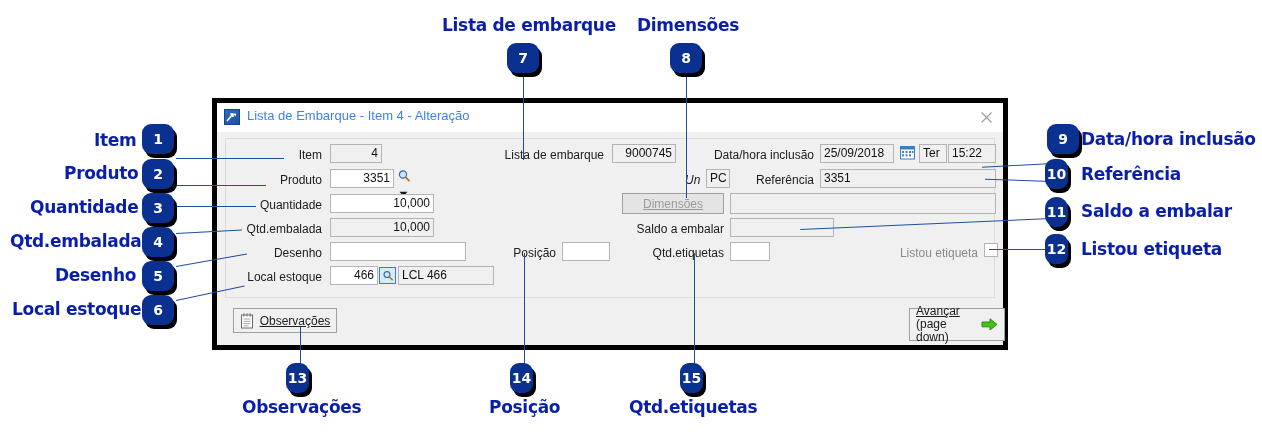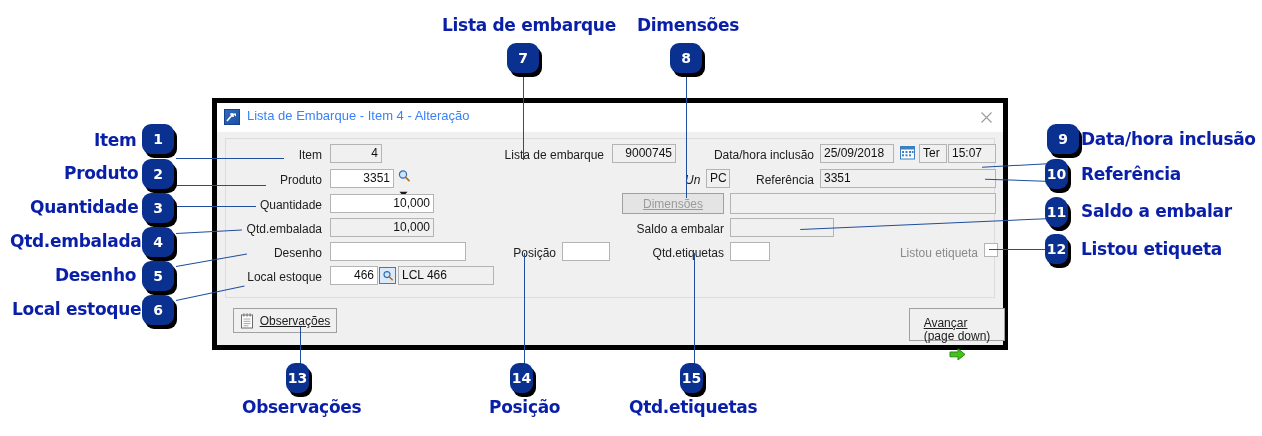--- a/index.html
+++ b/index.html
@@ -143,21 +143,21 @@
               <rect x="5.5" y="6" width="2" height="2"></rect>
             <rect x="9" y="6" width="2" height="2"></rect>
               <rect x="11.8" y="6" width="1.8" height="2"></rect>
             <rect x="2" y="9.3" width="2" height="2"></rect>
               <rect x="5.5" y="9.3" width="2" height="2"></rect>
             <rect x="9" y="9.3" width="2" height="2"></rect>
           </g>
         </svg>
       </span>
       <span class="fld ro" style="left:693px;top:5px;width:28px;">Ter</span>
-      <span class="fld ro" style="left:722px;top:5px;width:48px;">15:07</span>
+      <span class="fld ro" style="left:722px;top:5px;width:48px;">15:22</span>
 
       <span class="lbl" style="left:36px;top:34px;width:60px;">Produto</span>
       <span class="fld num" style="left:104px;top:30px;width:64px;">3351</span>
       <span class="magnifier" style="left:171px;top:30px;">
         <svg width="14" height="14" viewBox="0 0 14 14">
           <circle cx="6" cy="5.5" r="3.6" fill="#cfe4f7" stroke="#2e6fb0" stroke-width="1.2"></circle>
           <path d="M8.7 8.4 L12 11.6" stroke="#c06a1e" stroke-width="1.8" stroke-linecap="round"></path>
         </svg>
       </span>
       <span class="combo-arrow" style="left:173px;top:44px;">
@@ -223,21 +223,21 @@
                 <rect x="3" y="0.5" width="1.6" height="3"></rect>
                 <rect x="6.2" y="0.5" width="1.6" height="3"></rect>
                 <rect x="9.4" y="0.5" width="1.6" height="3"></rect>
               </g>
           </svg>
         </span>
         <span style="text-decoration:underline;text-underline-offset:1px;">Observações</span>
       </span>
 
 
-      <span class="btn" style="left:684px;top:4px;width:96px;height:33px;gap:4px;flex-direction:column;justify-content:space-between;padding:8px 6px;">
+      <span class="btn" style="left:684px;top:4px;width:96px;height:33px;gap:4px;flex-direction:row;justify-content:space-between;padding:0 6px;">
         <span style="display:flex;flex-direction:column;align-items:flex-start;line-height:13px;font-size:12px;">
           <span style="text-decoration:underline;text-underline-offset:1px;">Avançar</span>
           <span>(page down)</span>
         </span>
         <span style="display:flex;">
           <svg width="17" height="15" viewBox="0 0 17 15">
             <path d="M1 5 L9 5 L9 1.8 L16 7.4 L9 13 L9 9.8 L1 9.8 Z" fill="#44c21a" stroke="#2a8a10" stroke-width="1"></path>
           </svg>
         </span>
       </span>

